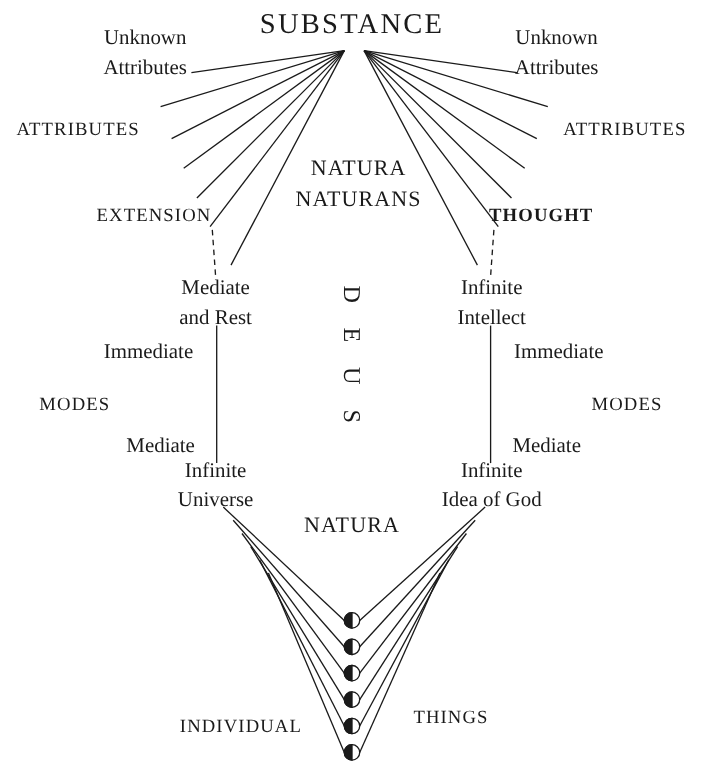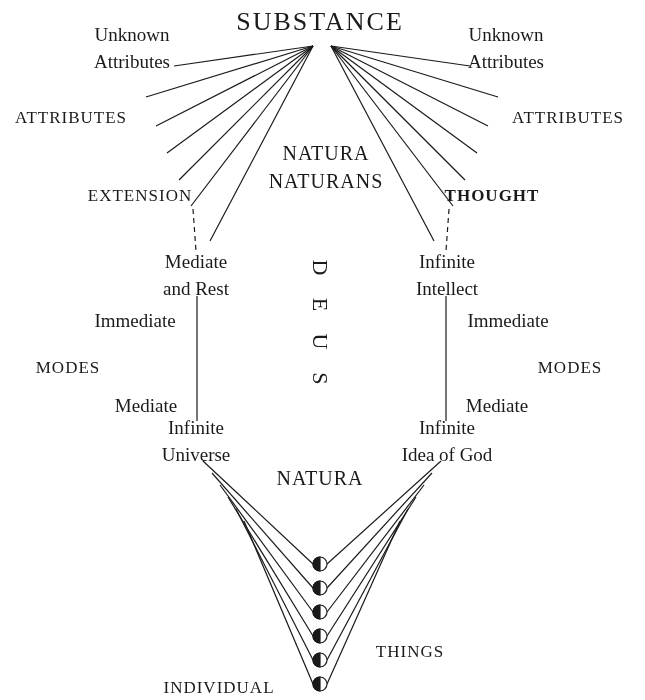--- a/index.html
+++ b/index.html
@@ -184,17 +184,17 @@
 
   <div class="label small" style="left:447px; top:442px;">
     <span class="line">Infinite</span>
     <span class="line">Idea of God</span>
   </div>
 
   <div class="label natura" style="left:320px; top:478px;">
     <span class="line">NATURA</span>
   </div>
 
-  <div class="label caps" style="left:219px; top:688px;">INDIVIDUAL</div>
+  <div class="label caps" style="left:219px; top:660px;">INDIVIDUAL</div>
 
   <div class="label caps" style="left:410px; top:652px;">THINGS</div>
 
 </div>
 
 </body></html>

